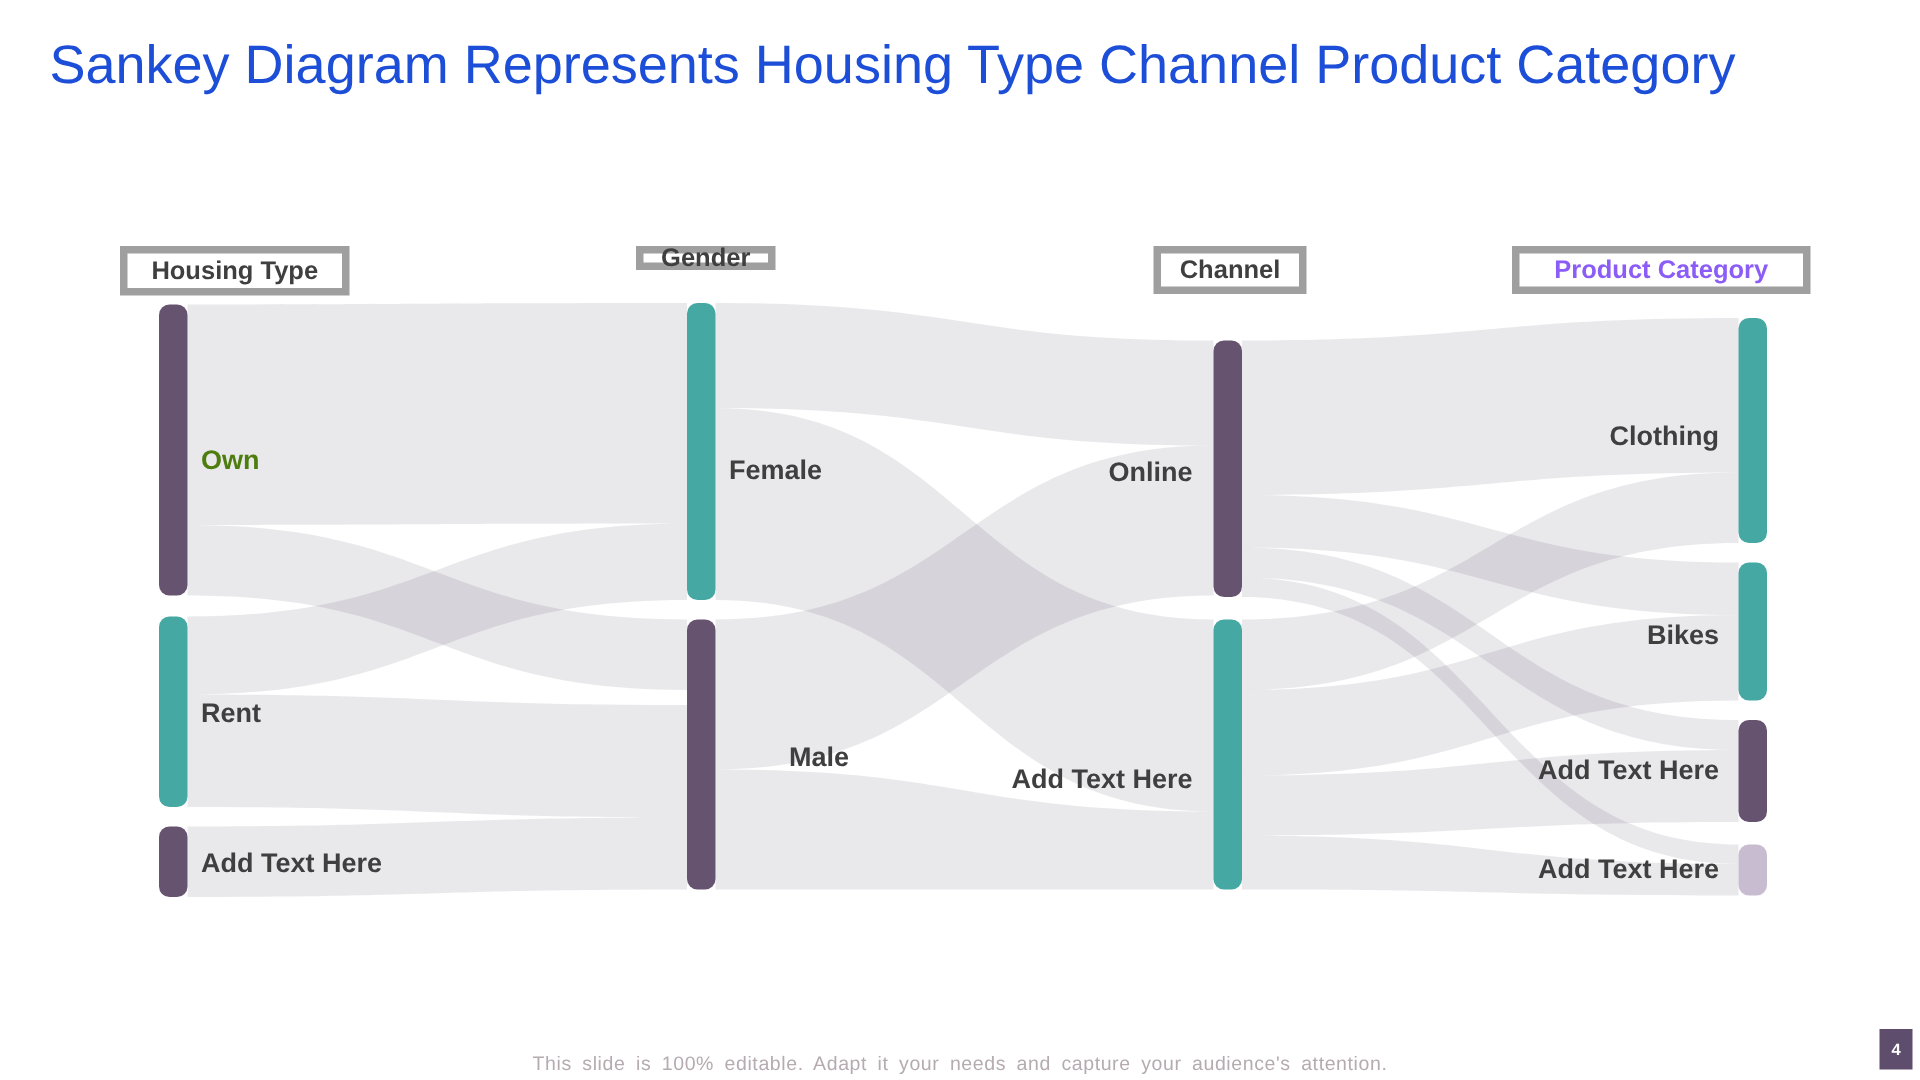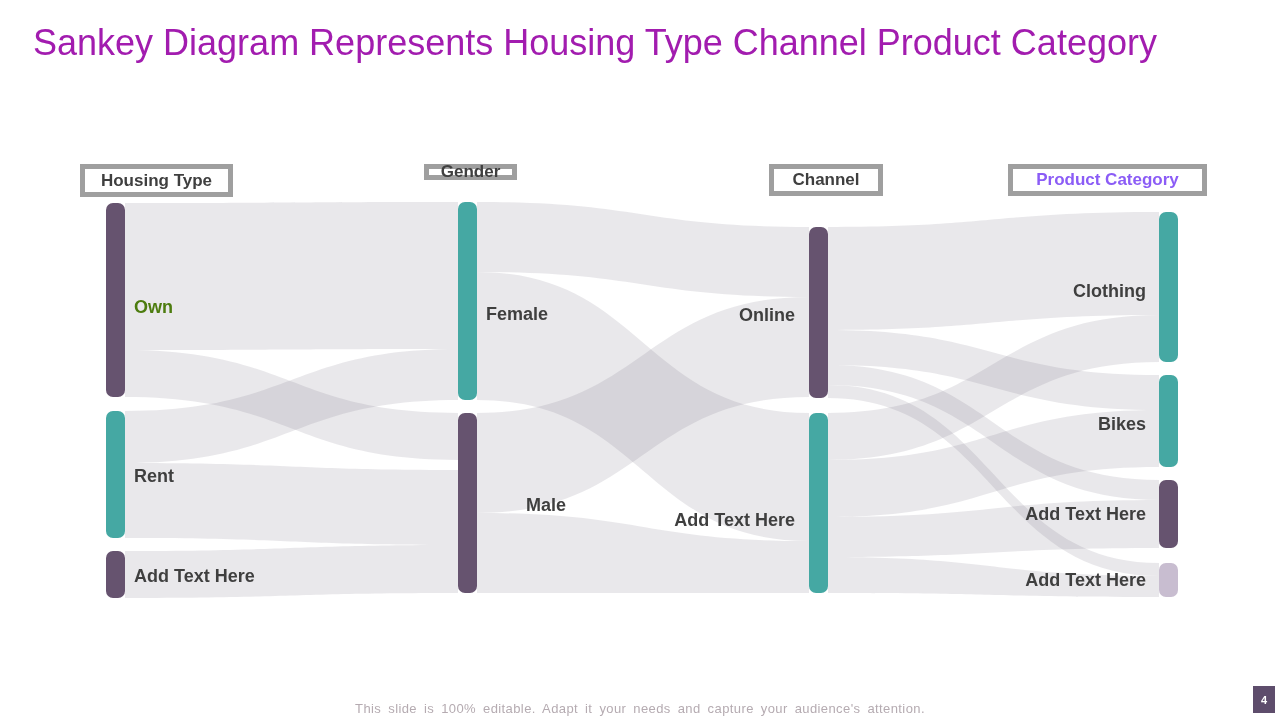--- a/index.html
+++ b/index.html
@@ -27,21 +27,21 @@
   #page-badge{
     position:absolute;left:1253px;top:686px;width:22px;height:27px;
     display:flex;align-items:center;justify-content:center;
     color:#ffffff;font-size:11px;font-weight:bold;
   }
 </style>
 </head>
 <body>
 
 <div id="slide">
-  <h1 id="slide-title" style="color: #a21caf;">Sankey Diagram Represents Housing Type Channel Product Category</h1>
+  <h1 id="slide-title" style="color: #1d4ed8;">Sankey Diagram Represents Housing Type Channel Product Category</h1>
 
   <svg id="sankey-svg" width="1280" height="720">
       <path d="M 125 203 C 291.5 203 291.5 202 458 202 L 458 349 C 291.5 349 291.5 350 125 350 Z" fill="#6b6877" fill-opacity="0.15"></path>
       <path d="M 125 350 C 291.5 350 291.5 413 458 413 L 458 460 C 291.5 460 291.5 397 125 397 Z" fill="#6b6877" fill-opacity="0.15"></path>
       <path d="M 125 411 C 291.5 411 291.5 349 458 349 L 458 400 C 291.5 400 291.5 463 125 463 Z" fill="#6b6877" fill-opacity="0.15"></path>
       <path d="M 125 463 C 291.5 463 291.5 470 458 470 L 458 545 C 291.5 545 291.5 538 125 538 Z" fill="#6b6877" fill-opacity="0.15"></path>
       <path d="M 125 551 C 291.5 551 291.5 545 458 545 L 458 593 C 291.5 593 291.5 598 125 598 Z" fill="#6b6877" fill-opacity="0.15"></path>
       <path d="M 477 202 C 643 202 643 227 809 227 L 809 297 C 643 297 643 272 477 272 Z" fill="#6b6877" fill-opacity="0.15"></path>
       <path d="M 477 272 C 643 272 643 413 809 413 L 809 541 C 643 541 643 400 477 400 Z" fill="#6b6877" fill-opacity="0.15"></path>
       <path d="M 477 413 C 643 413 643 297 809 297 L 809 397 C 643 397 643 513 477 513 Z" fill="#6b6877" fill-opacity="0.15"></path>
@@ -63,21 +63,21 @@
       <rect x="809" y="413" width="19" height="180" rx="7" fill="#45a8a3"></rect>
       <rect x="1159" y="212" width="19" height="150" rx="7" fill="#45a8a3"></rect>
       <rect x="1159" y="375" width="19" height="92" rx="7" fill="#45a8a3"></rect>
       <rect x="1159" y="480" width="19" height="68" rx="7" fill="#66536f"></rect>
       <rect x="1159" y="563" width="19" height="34" rx="7" fill="#c8bdd0"></rect>
     </svg>
 
   <div id="headers-layer">
       <div class="col-header" style="left: 80px; top: 164px; width: 153px; height: 33px; border-color: rgb(159, 159, 159); color: rgb(63, 63, 63);">Housing Type</div>
       <div class="col-header" style="left: 424px; top: 164px; width: 93px; height: 16px; border-color: rgb(159, 159, 159); color: rgb(63, 63, 63);">Gender</div>
-      <div class="col-header" style="left: 769px; top: 164px; width: 114px; height: 32px; border-color: rgb(159, 159, 159); color: rgb(63, 63, 63);">Channel</div>
+      <div class="col-header" style="left: 769px; top: 164px; width: 102px; height: 32px; border-color: rgb(159, 159, 159); color: rgb(63, 63, 63);">Channel</div>
       <div class="col-header" style="left: 1008px; top: 164px; width: 199px; height: 32px; border-color: rgb(159, 159, 159); color: #8b5cf6;">Product Category</div>
     </div>
   <div id="labels-layer">
       <div class="node-label" style="left: 134px; top: 307px; color: #4d7c0f; transform: translate(0px, -50%);">Own</div>
       <div class="node-label" style="left: 134px; top: 476px; color: rgb(63, 63, 63); transform: translate(0px, -50%);">Rent</div>
       <div class="node-label" style="left: 134px; top: 576px; color: rgb(63, 63, 63); transform: translate(0px, -50%);">Add Text Here</div>
       <div class="node-label" style="left: 486px; top: 314px; color: rgb(63, 63, 63); transform: translate(0px, -50%);">Female</div>
       <div class="node-label" style="left: 486px; top: 505px; color: rgb(63, 63, 63); transform: translate(0px, -50%); margin-left: 40px;">Male</div>
       <div class="node-label" style="left: 795px; top: 315px; color: rgb(63, 63, 63); transform: translate(-100%, -50%);">Online</div>
       <div class="node-label" style="left: 795px; top: 520px; color: rgb(63, 63, 63); transform: translate(-100%, -50%);">Add Text Here</div>

